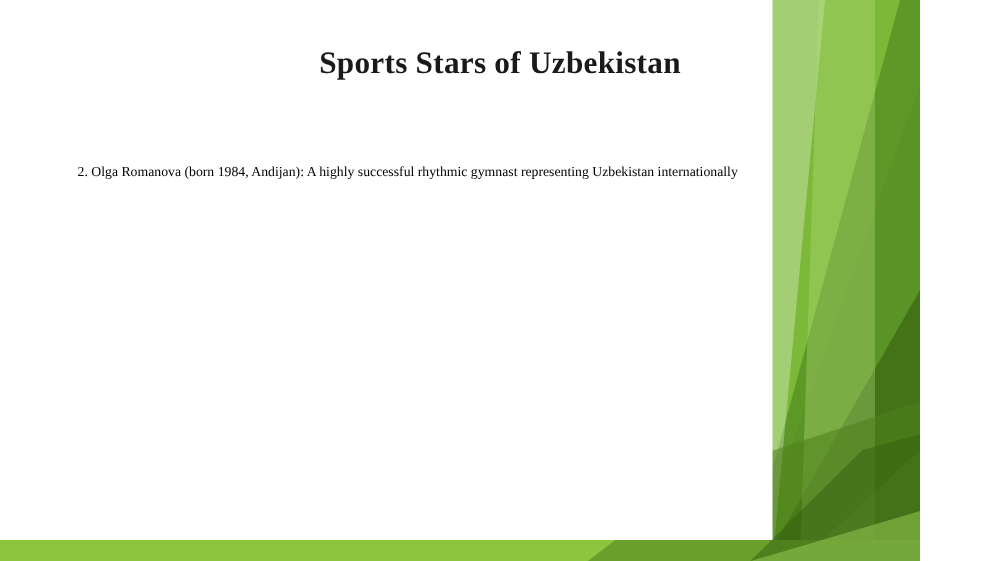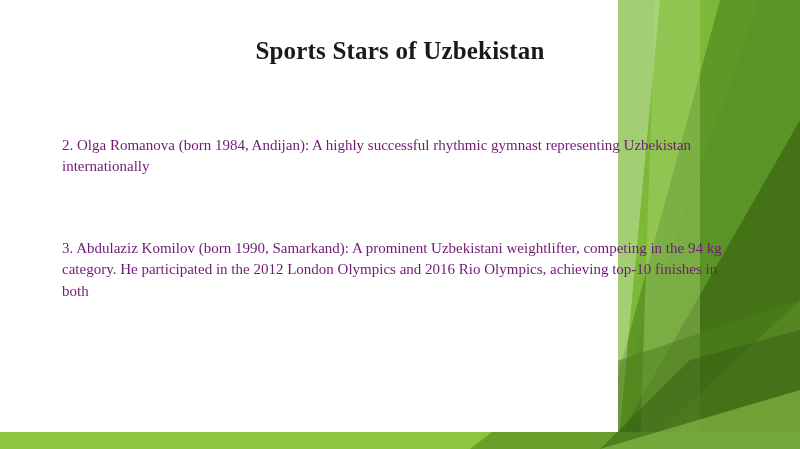--- a/index.html
+++ b/index.html
@@ -8,21 +8,21 @@
   }
   body {
     width: 800px;
     height: 449px;
     overflow: hidden;
     font-family: "Liberation Serif", serif;
     background: #ffffff;
   }
   .slide {
     position: relative;
-    width: 800px;
+    width: 736px;
     height: 449px;
     background: #8cc63e;
     overflow: hidden;
   }
   
   .bg-layer {
     position: absolute;
     inset: 0;
     pointer-events: none;
   }
@@ -50,23 +50,23 @@
     font-weight: bold;
     font-size: 25px;
     color: #1a1a1a;
     letter-spacing: 0.2px;
   }
   .body-text {
     position: absolute;
     left: 62px;
     width: 680px;
     font-family: "Liberation Serif", serif;
-    font-size: 15px;
+    font-size: 11px;
     line-height: 1.42;
-    color: #701a75;
+    color: #000000;
   }
   .para-1 { top: 120px; }
   .para-2 { top: 223px; }
   .para-3 { top: 325px; }
 </style>
 </head>
 <body>
 
 <div class="slide">
 
@@ -86,15 +86,14 @@
       <polygon points="690,360 800,330 800,449 600,449" fill="#2f5c10" opacity="0.45"></polygon>
       <polygon points="600,449 800,390 800,449" fill="#9ccf55" opacity="0.5"></polygon>
     </svg>
   </div>
 
   <div class="content-card"></div>
 
   <h1 class="title">Sports Stars of Uzbekistan</h1>
 
   <p class="body-text para-1">2. Olga Romanova (born 1984, Andijan):  A highly successful rhythmic gymnast representing Uzbekistan internationally</p>
-  <p class="body-text para-2">3.  Abdulaziz Komilov (born 1990, Samarkand):  A prominent Uzbekistani weightlifter, competing in the 94 kg category. He participated in the 2012 London Olympics and 2016 Rio Olympics, achieving top-10 finishes in both</p>
 
 </div>
 
 </body></html>

